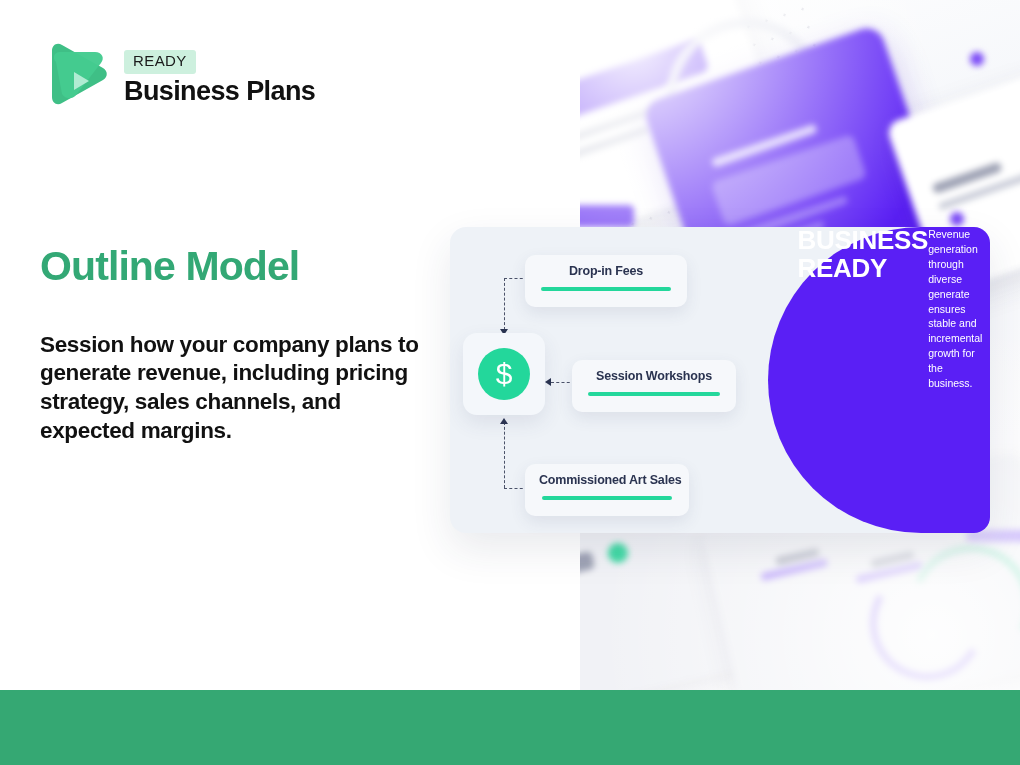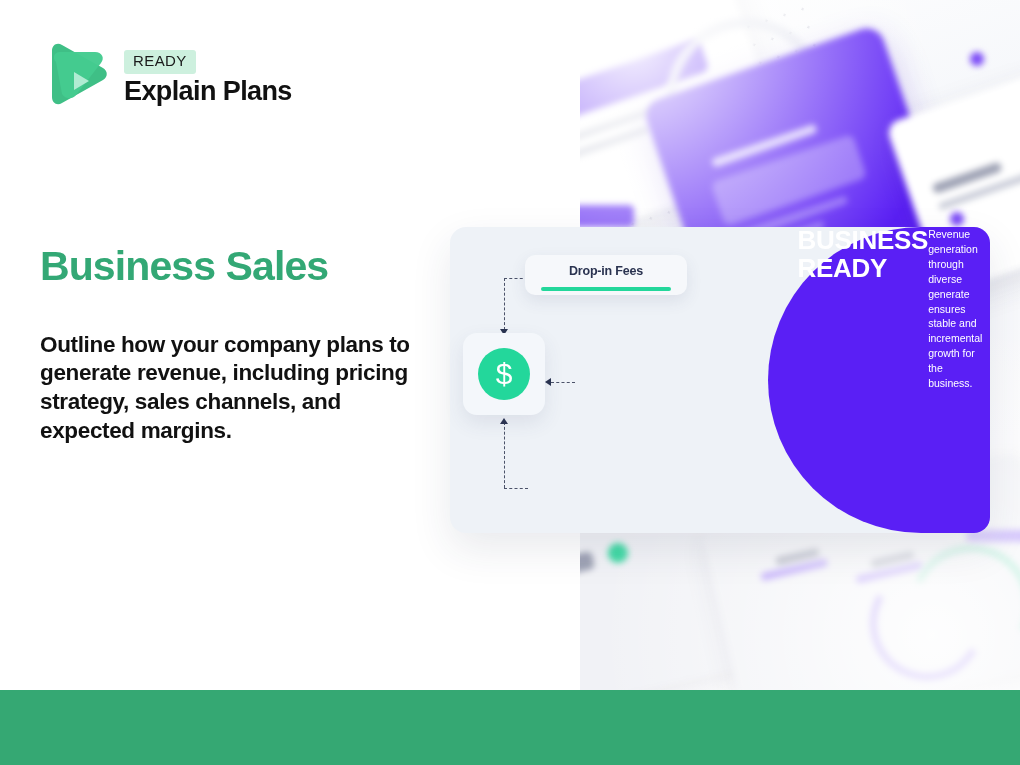--- a/index.html
+++ b/index.html
@@ -214,21 +214,21 @@
     background: #23d79b;
     display: flex;
     align-items: center;
     justify-content: center;
   }
   .node {
     position: absolute;
     background: #f6f8fb;
     border-radius: 10px;
     box-shadow: 0 6px 16px rgba(60,70,110,.10);
-    padding: 9px 14px 4px 14px;
+    padding: 9px 14px 16px 14px;
     box-sizing: border-box;
     text-align: center;
   }
   .node-label {
     font-size: 12.5px;
     font-weight: 800;
     color: #2a3350;
     letter-spacing: -.2px;
     white-space: nowrap;
     line-height: 1.2;
@@ -332,26 +332,26 @@
   </div>
 
   <div class="logo-wrap">
     <svg class="logo-mark" viewBox="0 0 70 76" aria-hidden="true">
       <path d="M12 11 C12 5 17 2 22 5 L63 28 C68 31 68 37 63 40 L22 63 C17 66 12 63 12 57 Z" fill="#3fbf86"></path>
       <path d="M16 22 C12 18 14 12 20 12 L55 12 C62 12 65 18 61 23 L36 55 C32 60 25 59 22 54 Z" fill="#44cb90" opacity=".97"></path>
       <path d="M34 32 L49 41 L34 50 Z" fill="#bdf0d9" opacity=".9"></path>
     </svg>
     <div>
       <span class="brand-badge">READY</span>
-      <div class="brand-name">Explain Plans</div>
-    </div>
-  </div>
-
-  <h1 class="headline">Business Sales</h1>
-  <p class="body-copy p1">Outline how your company plans to generate revenue, including pricing strategy, sales channels, and expected margins.</p>
+      <div class="brand-name">Business Plans</div>
+    </div>
+  </div>
+
+  <h1 class="headline">Outline Model</h1>
+  <p class="body-copy p1">Session how your company plans to generate revenue, including pricing strategy, sales channels, and expected margins.</p>
 
   <div class="card">
     <div class="card-purple-shape"></div>
     <div class="purple-content">
       <div class="purple-title">
         <span>BUSINESS</span><br>
         <span>READY</span>
       </div>
       <p class="purple-desc">Revenue generation through diverse generate ensures stable and incremental growth for the business.</p>
     </div>
@@ -373,16 +373,24 @@
       <svg width="30" height="34" viewBox="0 0 30 34" aria-hidden="true">
         <text x="15" y="27" text-anchor="middle" font-family="'Liberation Sans', sans-serif" font-size="30" font-weight="400" fill="#ffffff">$</text>
       </svg>
     </div>
   </div>
 
   <div class="node node-1">
     <div class="node-label">Drop-in Fees</div>
     <div class="node-rule"></div>
   </div>
+  <div class="node node-2">
+    <div class="node-label">Session Workshops</div>
+    <div class="node-rule"></div>
+  </div>
+  <div class="node node-3">
+    <div class="node-label">Commissioned Art Sales</div>
+    <div class="node-rule"></div>
+  </div>
 
   <div class="footer-band"></div>
 
 </div>
 
 </body></html>

